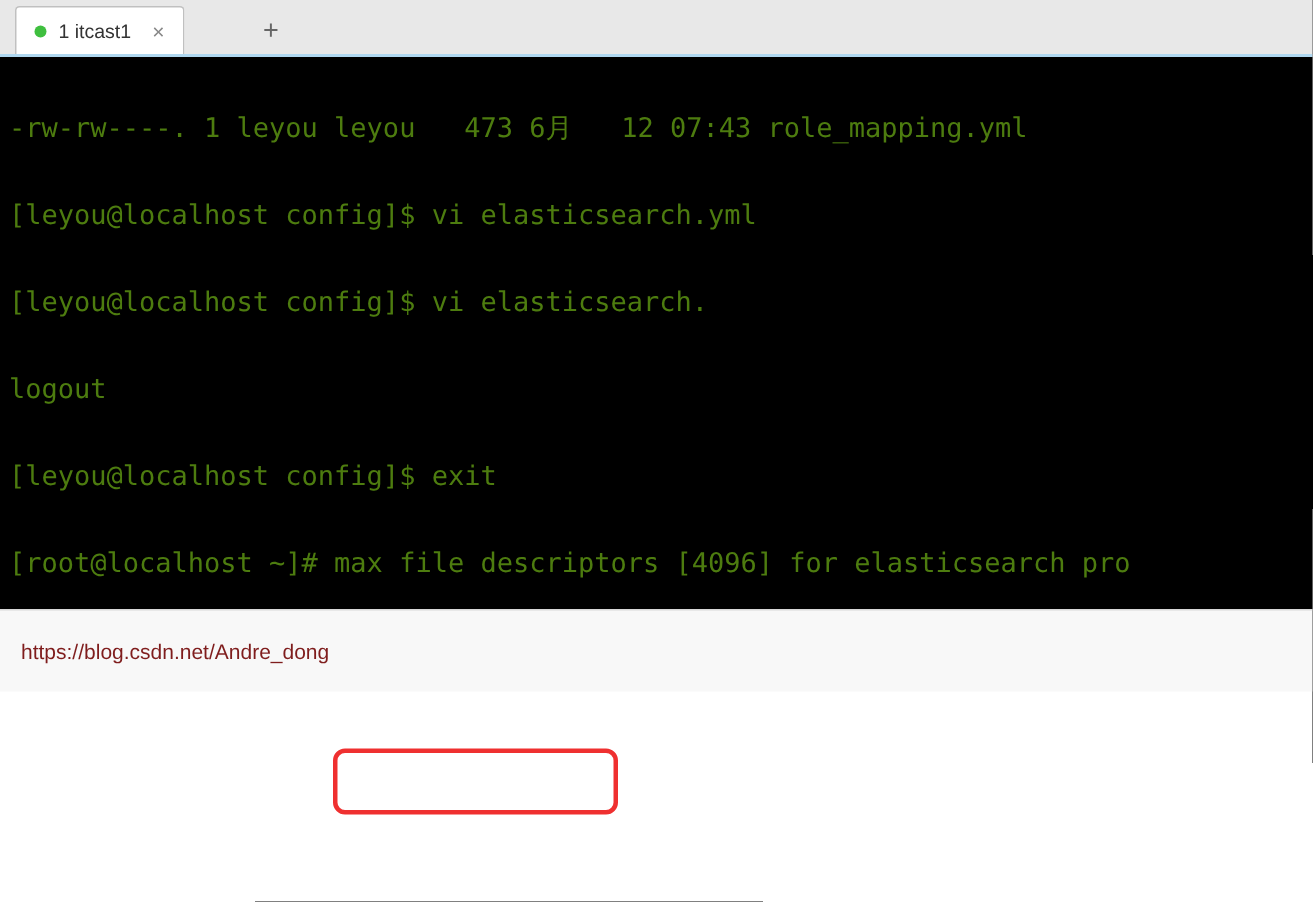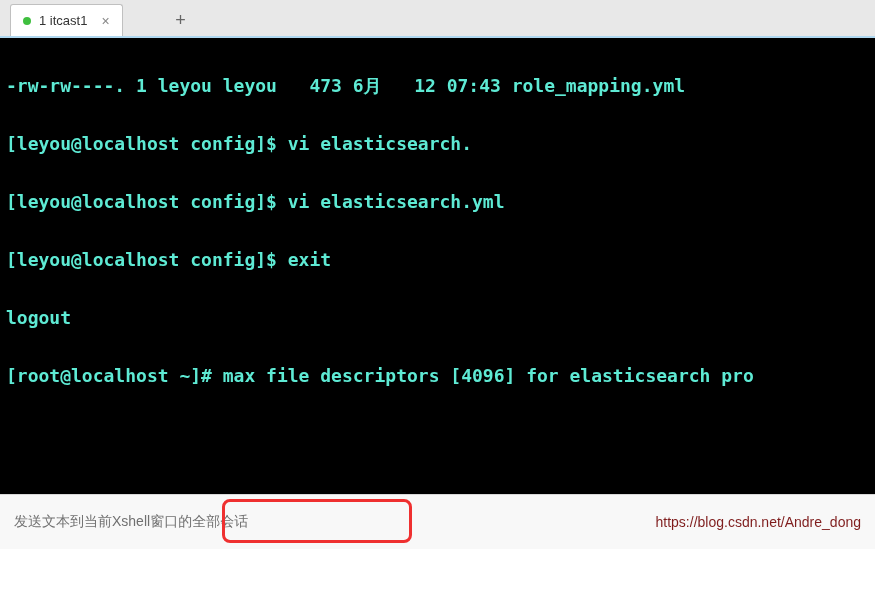--- a/index.html
+++ b/index.html
@@ -51,29 +51,28 @@
   display: flex;
   align-items: center;
   justify-content: center;
   font-size: 18px;
   color: #666;
   cursor: pointer;
   font-family: Arial, sans-serif;
 }
 .terminal {
   background: #000000;
-  color: #5eead4;
+  color: #4d7c0f;
   font-size: 18px;
   line-height: 29px;
   padding: 4px 6px;
-  height: 456px;
+  height: 368px;
   white-space: pre;
   overflow: hidden;
   position: relative;
-  font-weight: bold;
 }
 .terminal-line {
   white-space: pre;
 }
 .highlight-box {
   position: absolute;
   border: 3px solid #ef3030;
   border-radius: 8px;
   left: 222px;
   top: 499px;
@@ -105,34 +104,33 @@
   <div class="tab">
     <span class="tab-dot"></span>
     <span>1 itcast1</span>
     <span class="tab-close">×</span>
   </div>
   <div class="tab-add">+</div>
 </div>
 
 <div class="terminal">
 <div class="terminal-line">-rw-rw----. 1 leyou leyou   473 6月   12 07:43 role_mapping.yml</div>
+<div class="terminal-line">[leyou@localhost config]$ vi elasticsearch.yml</div>
 <div class="terminal-line">[leyou@localhost config]$ vi elasticsearch.</div>
-<div class="terminal-line">[leyou@localhost config]$ vi elasticsearch.yml</div>
+<div class="terminal-line">logout</div>
 <div class="terminal-line">[leyou@localhost config]$ exit</div>
-<div class="terminal-line">logout</div>
 <div class="terminal-line">[root@localhost ~]# max file descriptors [4096] for elasticsearch pro</div>
 
 
 
 
 
 
 
 
 
 </div>
 
 <div class="highlight-box"></div>
 
 <div class="footer">
-  <span>发送文本到当前Xshell窗口的全部会话</span>
   <span class="watermark">https://blog.csdn.net/Andre_dong</span>
 </div>
 
 </body></html>

